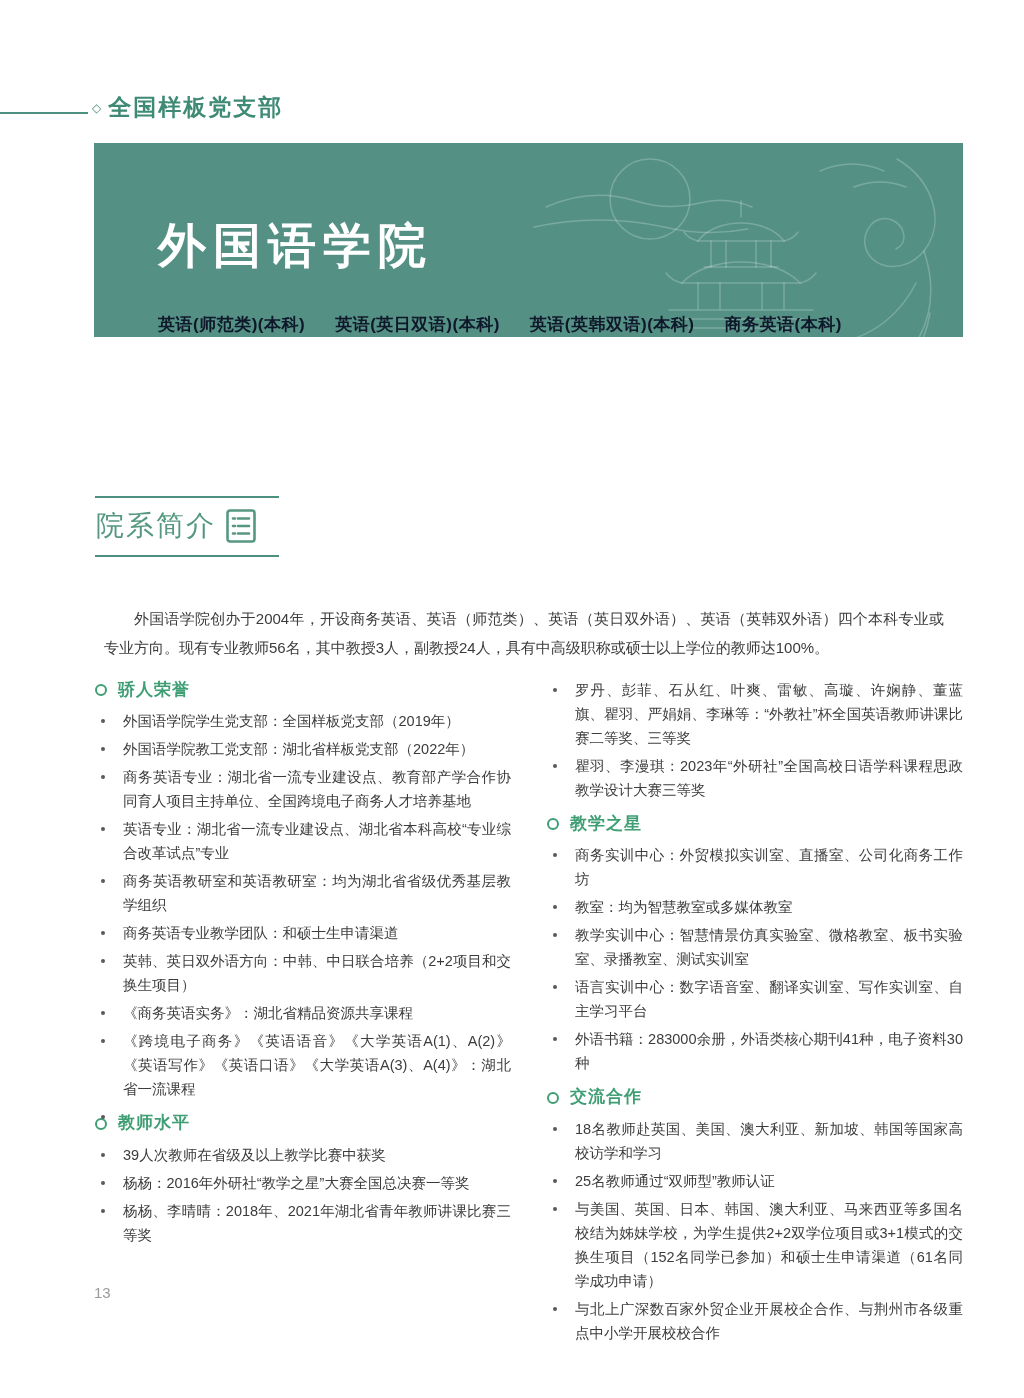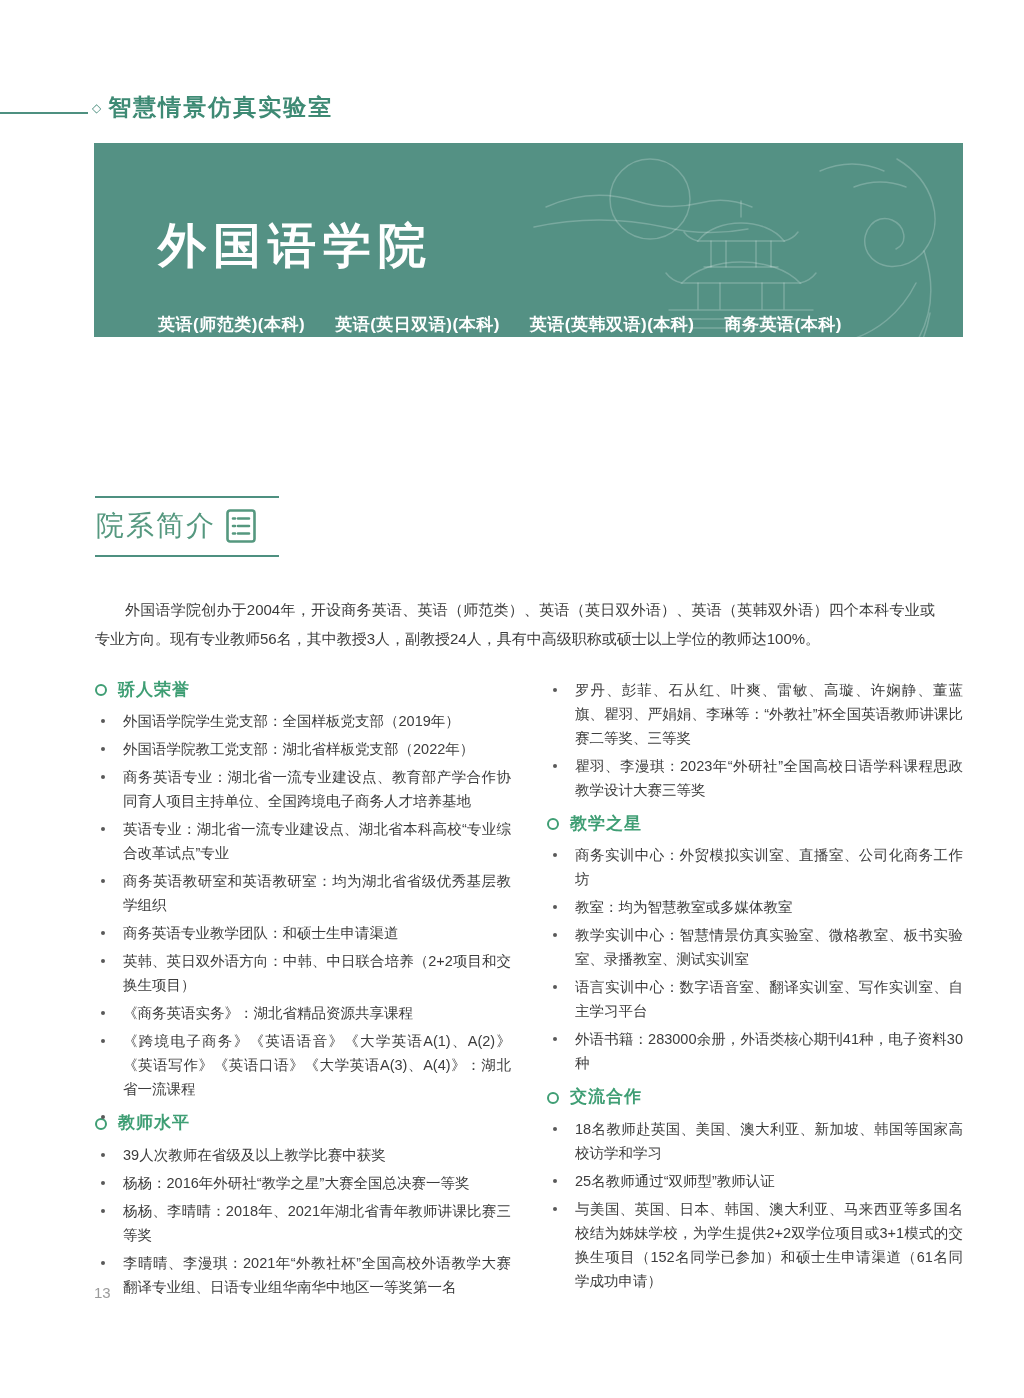--- a/index.html
+++ b/index.html
@@ -21,33 +21,33 @@
 
   
   .banner{position:absolute;left:94px;top:143px;width:869px;height:194px;background:#549184;overflow:hidden;}
   .banner-art{position:absolute;left:0;top:0;width:869px;height:272px;}
   .banner-title{
     position:absolute;left:64px;top:74px;color:#ffffff;
     font-size:48px;font-weight:bold;letter-spacing:7px;line-height:1.2;
   }
   .banner-programs{
     position:absolute;left:64px;top:170px;display:flex;gap:30px;
-    color:#ffffff;font-size:17px;font-weight:bold;letter-spacing:0.5px;white-space:nowrap;
+    color:#0f172a;font-size:17px;font-weight:bold;letter-spacing:0.5px;white-space:nowrap;
   }
 
   
   .section-head{position:absolute;left:95px;top:496px;width:184px;}
   .rule{height:2px;background:#4e9080;}
   .sh-row{display:flex;align-items:center;gap:10px;padding:11px 1px 12px;}
   .sh-title{color:#55987f;font-size:28px;letter-spacing:2px;line-height:1.2;text-align:right;}
   .doc-icon{flex:0 0 auto;}
 
   
   .intro{
-    position:absolute;left:95px;top:595px;width:840px;margin:0;
+    position:absolute;left:95px;top:595px;width:840px;margin:9px;
     font-size:15px;line-height:29px;color:#3b3b3b;text-indent:2em;text-align:justify;
   }
 
   
   .columns{position:absolute;left:95px;top:678px;width:868px;display:flex;gap:36px;}
   .col{width:416px;}
   .sec-heading{display:flex;align-items:center;gap:11px;margin:12px 0 9px;}
   .col > .sec-heading:first-child{margin-top:2px;}
   .circle{width:12px;height:12px;border:2px solid #3f9e74;border-radius:50%;box-sizing:border-box;flex:0 0 auto;}
   .sec-title{color:#3f9e74;font-weight:bold;font-size:17px;letter-spacing:1px;line-height:1.2;}
@@ -58,21 +58,21 @@
   .page-number{position:absolute;left:94px;top:1284px;color:#9a9a9a;font-size:15px;}
 </style>
 </head>
 <body>
 
 <div class="page">
 
   <div class="top-rule"></div>
   <div class="logo">
     <span class="logo-diamond">◇</span>
-    <span class="logo-text">智慧情景仿真实验室</span>
+    <span class="logo-text">全国样板党支部</span>
   </div>
 
   <div class="banner">
     <svg class="banner-art" viewBox="0 0 869 272" xmlns="http://www.w3.org/2000/svg">
       <g stroke="#ffffff" stroke-opacity="0.22" fill="none" stroke-width="1.5" stroke-linecap="round">
 
         <circle cx="556" cy="56" r="40"></circle>
 
         <path d="M452,64 q45,-20 90,-6 q32,10 64,2 q26,-7 52,4"></path>
         <path d="M440,84 q65,-14 130,0 q42,10 84,2"></path>
@@ -149,38 +149,38 @@
         <div class="item"><span class="dot"></span><span>《商务英语实务》：湖北省精品资源共享课程</span></div>
         <div class="item"><span class="dot"></span><span>《跨境电子商务》《英语语音》《大学英语A(1)、A(2)》《英语写作》《英语口语》《大学英语A(3)、A(4)》：湖北省一流课程</span></div>
         <div class="item"><span class="dot"></span></div>
         <div class="sec-heading">
           <span class="circle"></span>
           <span class="sec-title">教师水平</span>
         </div>
         <div class="item"><span class="dot"></span><span>39人次教师在省级及以上教学比赛中获奖</span></div>
         <div class="item"><span class="dot"></span><span>杨杨：2016年外研社“教学之星”大赛全国总决赛一等奖</span></div>
         <div class="item"><span class="dot"></span><span>杨杨、李晴晴：2018年、2021年湖北省青年教师讲课比赛三等奖</span></div>
-        <div class="item"><span class="dot"></span><span>李晴晴、李漫琪：2021年“外教社杯”全国高校外语教学大赛翻译专业组、日语专业组华南华中地区一等奖第一名</span></div>
       </div>
     <div class="col" id="col-right">
         <div class="item"><span class="dot"></span><span>罗丹、彭菲、石从红、叶爽、雷敏、高璇、许娴静、董蓝旗、瞿羽、严娟娟、李琳等：“外教社”杯全国英语教师讲课比赛二等奖、三等奖</span></div>
         <div class="item"><span class="dot"></span><span>瞿羽、李漫琪：2023年“外研社”全国高校日语学科课程思政教学设计大赛三等奖</span></div>
         <div class="sec-heading">
           <span class="circle"></span>
           <span class="sec-title">教学之星</span>
         </div>
         <div class="item"><span class="dot"></span><span>商务实训中心：外贸模拟实训室、直播室、公司化商务工作坊</span></div>
         <div class="item"><span class="dot"></span><span>教室：均为智慧教室或多媒体教室</span></div>
         <div class="item"><span class="dot"></span><span>教学实训中心：智慧情景仿真实验室、微格教室、板书实验室、录播教室、测试实训室</span></div>
         <div class="item"><span class="dot"></span><span>语言实训中心：数字语音室、翻译实训室、写作实训室、自主学习平台</span></div>
         <div class="item"><span class="dot"></span><span>外语书籍：283000余册，外语类核心期刊41种，电子资料30种</span></div>
         <div class="sec-heading">
           <span class="circle"></span>
           <span class="sec-title">交流合作</span>
         </div>
         <div class="item"><span class="dot"></span><span>18名教师赴英国、美国、澳大利亚、新加坡、韩国等国家高校访学和学习</span></div>
         <div class="item"><span class="dot"></span><span>25名教师通过“双师型”教师认证</span></div>
         <div class="item"><span class="dot"></span><span>与美国、英国、日本、韩国、澳大利亚、马来西亚等多国名校结为姊妹学校，为学生提供2+2双学位项目或3+1模式的交换生项目（152名同学已参加）和硕士生申请渠道（61名同学成功申请）</span></div>
+        <div class="item"><span class="dot"></span><span>与北上广深数百家外贸企业开展校企合作、与荆州市各级重点中小学开展校校合作</span></div>
       </div>
   </div>
 
   <div class="page-number">13</div>
 </div>
 
 </body></html>

